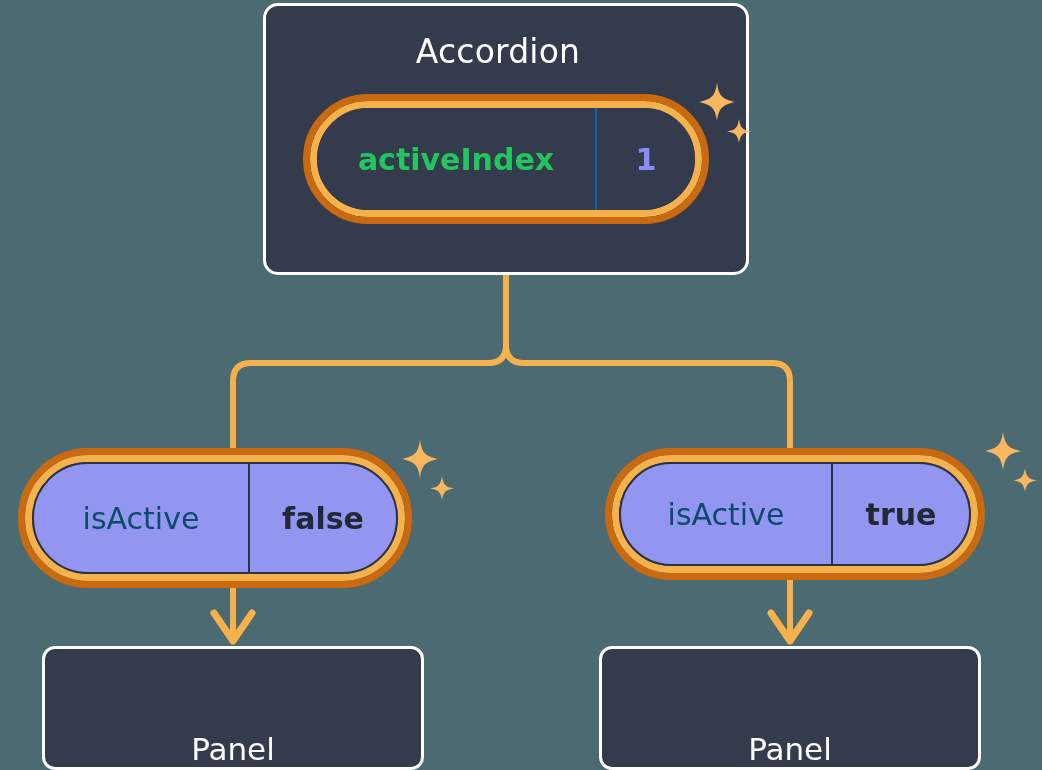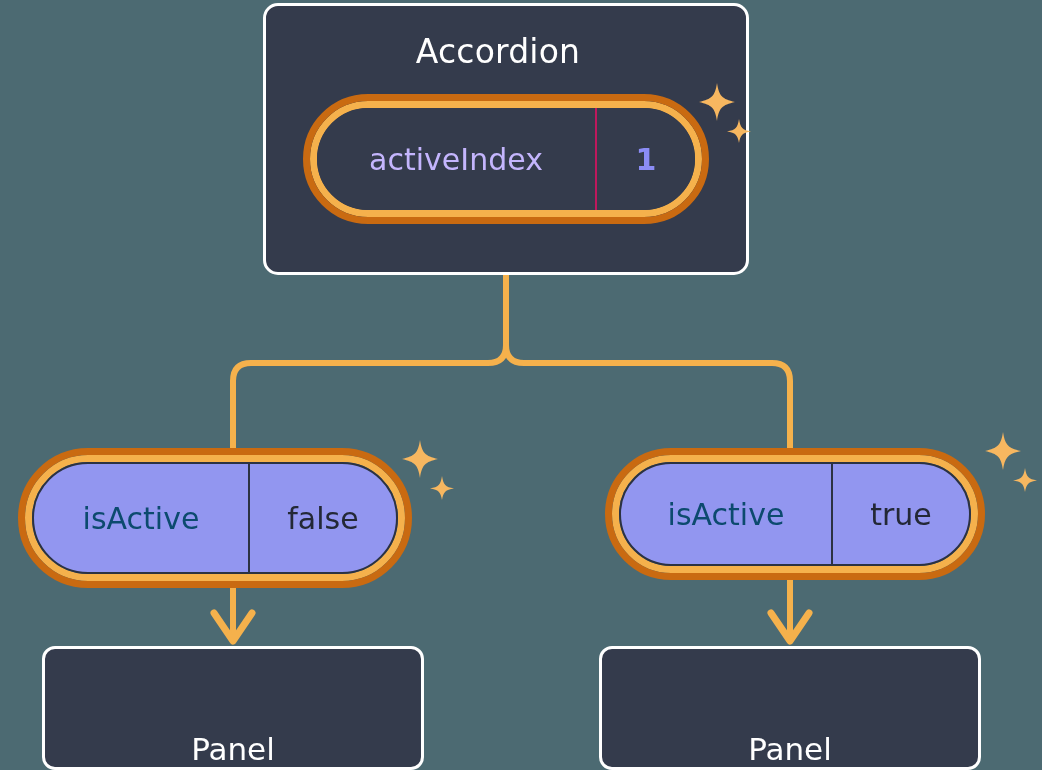--- a/index.html
+++ b/index.html
@@ -107,24 +107,24 @@
     align-items: center;
     justify-content: center;
     box-sizing: border-box;
   }
 
   
   #pill-active-index { left: 310px; top: 101px; width: 392px; height: 116px; }
   #pill-active-index .pill-body { background: #343b4c; }
   #pill-active-index .pill-key {
     flex: 0 0 280px;
-    color: #c4b5fd;
-    font-size: 30px;
-    font-weight: 400;
-    border-right: 2px solid #be185d;
+    color: #22c55e;
+    font-size: 30px;
+    font-weight: 700;
+    border-right: 2px solid #0369a1;
   }
   #pill-active-index .pill-val {
     flex: 1 1 auto;
     color: #8b8cf5;
     font-size: 30px;
     font-weight: 700;
   }
 
   
   .pill-purple .pill-body {
@@ -133,21 +133,21 @@
   }
   .pill-purple .pill-key {
     color: #0c4a6e;
     font-size: 30px;
     font-weight: 400;
     border-right: 2px solid #2c3242;
   }
   .pill-purple .pill-val {
     color: #232836;
     font-size: 30px;
-    font-weight: 400;
+    font-weight: 700;
   }
   #pill-is-active-left  { left: 25px;  top: 455px; width: 380px; height: 126px; }
   #pill-is-active-right { left: 612px; top: 455px; width: 366px; height: 118px; }
   #pill-is-active-left  .pill-key { flex: 0 0 216px; }
   #pill-is-active-left  .pill-val { flex: 1 1 auto; }
   #pill-is-active-right .pill-key { flex: 0 0 212px; }
   #pill-is-active-right .pill-val { flex: 1 1 auto; }
 
   
   .sparkle-group {

